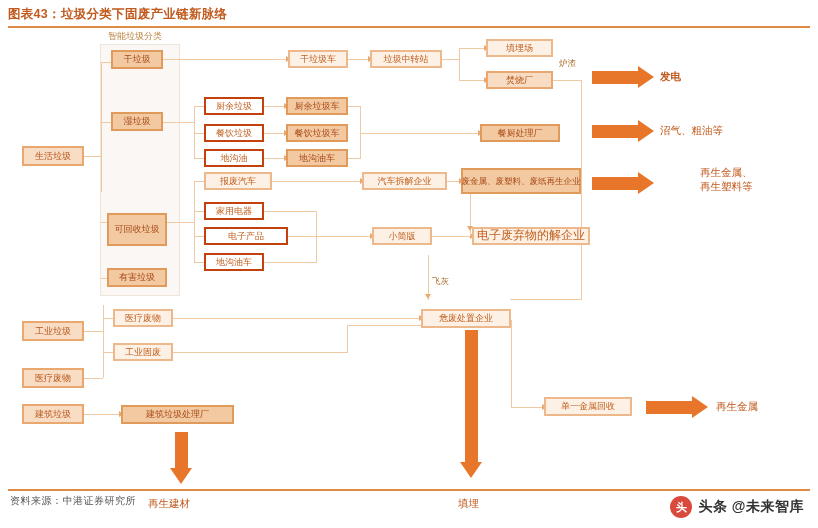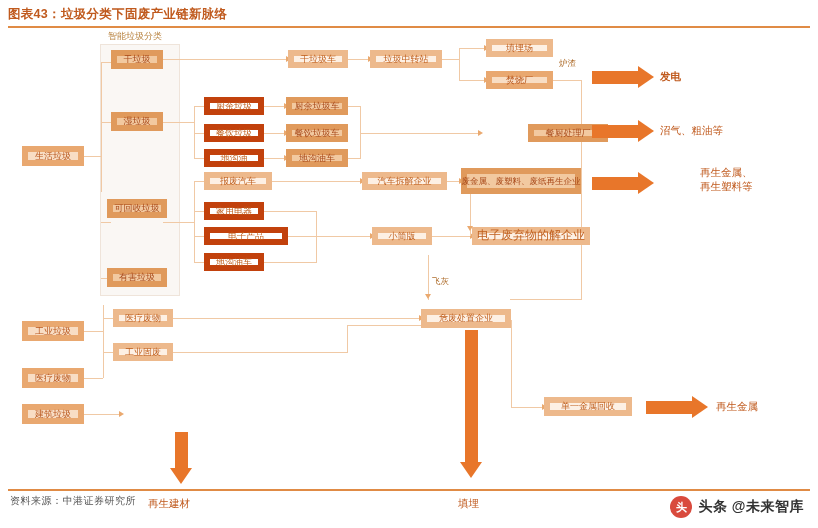--- a/index.html
+++ b/index.html
@@ -32,21 +32,21 @@
   }
 
   
   .node{
     position:absolute;
     box-sizing:border-box;
     display:flex;align-items:center;justify-content:center;
     font-size:9px;
     color:#c0601f;
     background:#ffffff;
-    border:6px solid #c2410c;
+    border:2px solid #c2410c;
     white-space:nowrap;
     line-height:1.15;
     text-align:left;
   }
   .node.fill-light{background:#fdf0e4;border-color:#edb98c;}
   .node.fill-mid{background:#f8ddc4;border-color:#e9a870;color:#b8551b;}
   .node.fill-strong{background:#f2c9a0;border-color:#e09a5c;color:#a8491a;}
   .node.two-line{line-height:1.25;}
 
   
@@ -215,48 +215,49 @@
   <div class="ln h" style="left:84px;top:414px;width:37px;"></div>
   <div class="ah-r" style="left:119px;top:411px;"></div>
 
   <div class="node fill-mid" style="left:22px;top:146px;width:62px;height:20px;">生活垃圾</div>
   <div class="node fill-mid" style="left:22px;top:321px;width:62px;height:20px;">工业垃圾</div>
   <div class="node fill-mid" style="left:22px;top:368px;width:62px;height:20px;">医疗废物</div>
   <div class="node fill-mid" style="left:22px;top:404px;width:62px;height:20px;">建筑垃圾</div>
 
   <div class="node fill-strong" style="left:111px;top:50px;width:52px;height:19px;">干垃圾</div>
   <div class="node fill-strong" style="left:111px;top:112px;width:52px;height:19px;">湿垃圾</div>
-  <div class="node fill-strong" style="left:107px;top:199px;width:60px;height:19px;">可回收垃圾</div>
+  <div class="node fill-strong" style="left:107px;top:213px;width:60px;height:33px;">可回收垃圾</div>
   <div class="node fill-strong" style="left:107px;top:268px;width:60px;height:19px;">有害垃圾</div>
 
   <div class="node" style="left:204px;top:97px;width:60px;height:18px;">厨余垃圾</div>
   <div class="node" style="left:204px;top:124px;width:60px;height:18px;">餐饮垃圾</div>
   <div class="node" style="left:204px;top:149px;width:60px;height:18px;">地沟油</div>
   <div class="node fill-light" style="left:204px;top:172px;width:68px;height:18px;">报废汽车</div>
   <div class="node" style="left:204px;top:202px;width:60px;height:18px;">家用电器</div>
   <div class="node" style="left:204px;top:227px;width:84px;height:18px;">电子产品</div>
   <div class="node" style="left:204px;top:253px;width:60px;height:18px;">地沟油车</div>
   <div class="node fill-light" style="left:113px;top:309px;width:60px;height:18px;">医疗废物</div>
   <div class="node fill-light" style="left:113px;top:343px;width:60px;height:18px;">工业固废</div>
 
   <div class="node fill-light" style="left:288px;top:50px;width:60px;height:18px;">干垃圾车</div>
   <div class="node fill-strong" style="left:286px;top:97px;width:62px;height:18px;">厨余垃圾车</div>
   <div class="node fill-strong" style="left:286px;top:124px;width:62px;height:18px;">餐饮垃圾车</div>
   <div class="node fill-strong" style="left:286px;top:149px;width:62px;height:18px;">地沟油车</div>
 
   <div class="node fill-light" style="left:370px;top:50px;width:72px;height:18px;">垃圾中转站</div>
   <div class="node fill-light" style="left:486px;top:39px;width:67px;height:18px;">填埋场</div>
   <div class="node fill-mid" style="left:486px;top:71px;width:67px;height:18px;">焚烧厂</div>
-  <div class="node fill-strong" style="left:480px;top:124px;width:80px;height:18px;margin-left:48px;">餐厨处理厂</div>
+  <div class="node fill-strong" style="left:480px;top:124px;width:80px;height:18px;">餐厨处理厂</div>
   <div class="node fill-light" style="left:362px;top:172px;width:85px;height:18px;">汽车拆解企业</div>
   <div class="node fill-light" style="left:372px;top:227px;width:60px;height:18px;">小简版</div>
   <div class="node fill-strong two-line" style="left:461px;top:168px;width:120px;height:26px;font-size:8.5px;">废金属、废塑料、废纸再生企业</div>
   <div class="node fill-light" style="left:472px;top:227px;width:118px;height:18px;font-size:12px;">电子废弃物的解企业</div>
   <div class="node fill-light" style="left:421px;top:309px;width:90px;height:19px;">危废处置企业</div>
   <div class="node fill-light" style="left:544px;top:397px;width:88px;height:19px;">单一金属回收</div>
+  <div class="node fill-strong" style="left:121px;top:405px;width:113px;height:19px;">建筑垃圾处理厂</div>
 
   <div class="mini-label" style="left:559px;top:58px;">炉渣</div>
   <div class="mini-label" style="left:432px;top:276px;">飞灰</div>
 
   <div class="fat-arrow right" style="left:592px;top:66px;width:62px;height:23px;">
     <div class="shaft" style="width:46px;"></div>
     <div class="head" style="left:46px;"></div>
   </div>
   <div class="out-label" style="left:660px;top:70px;font-weight:bold;">发电</div>
 

